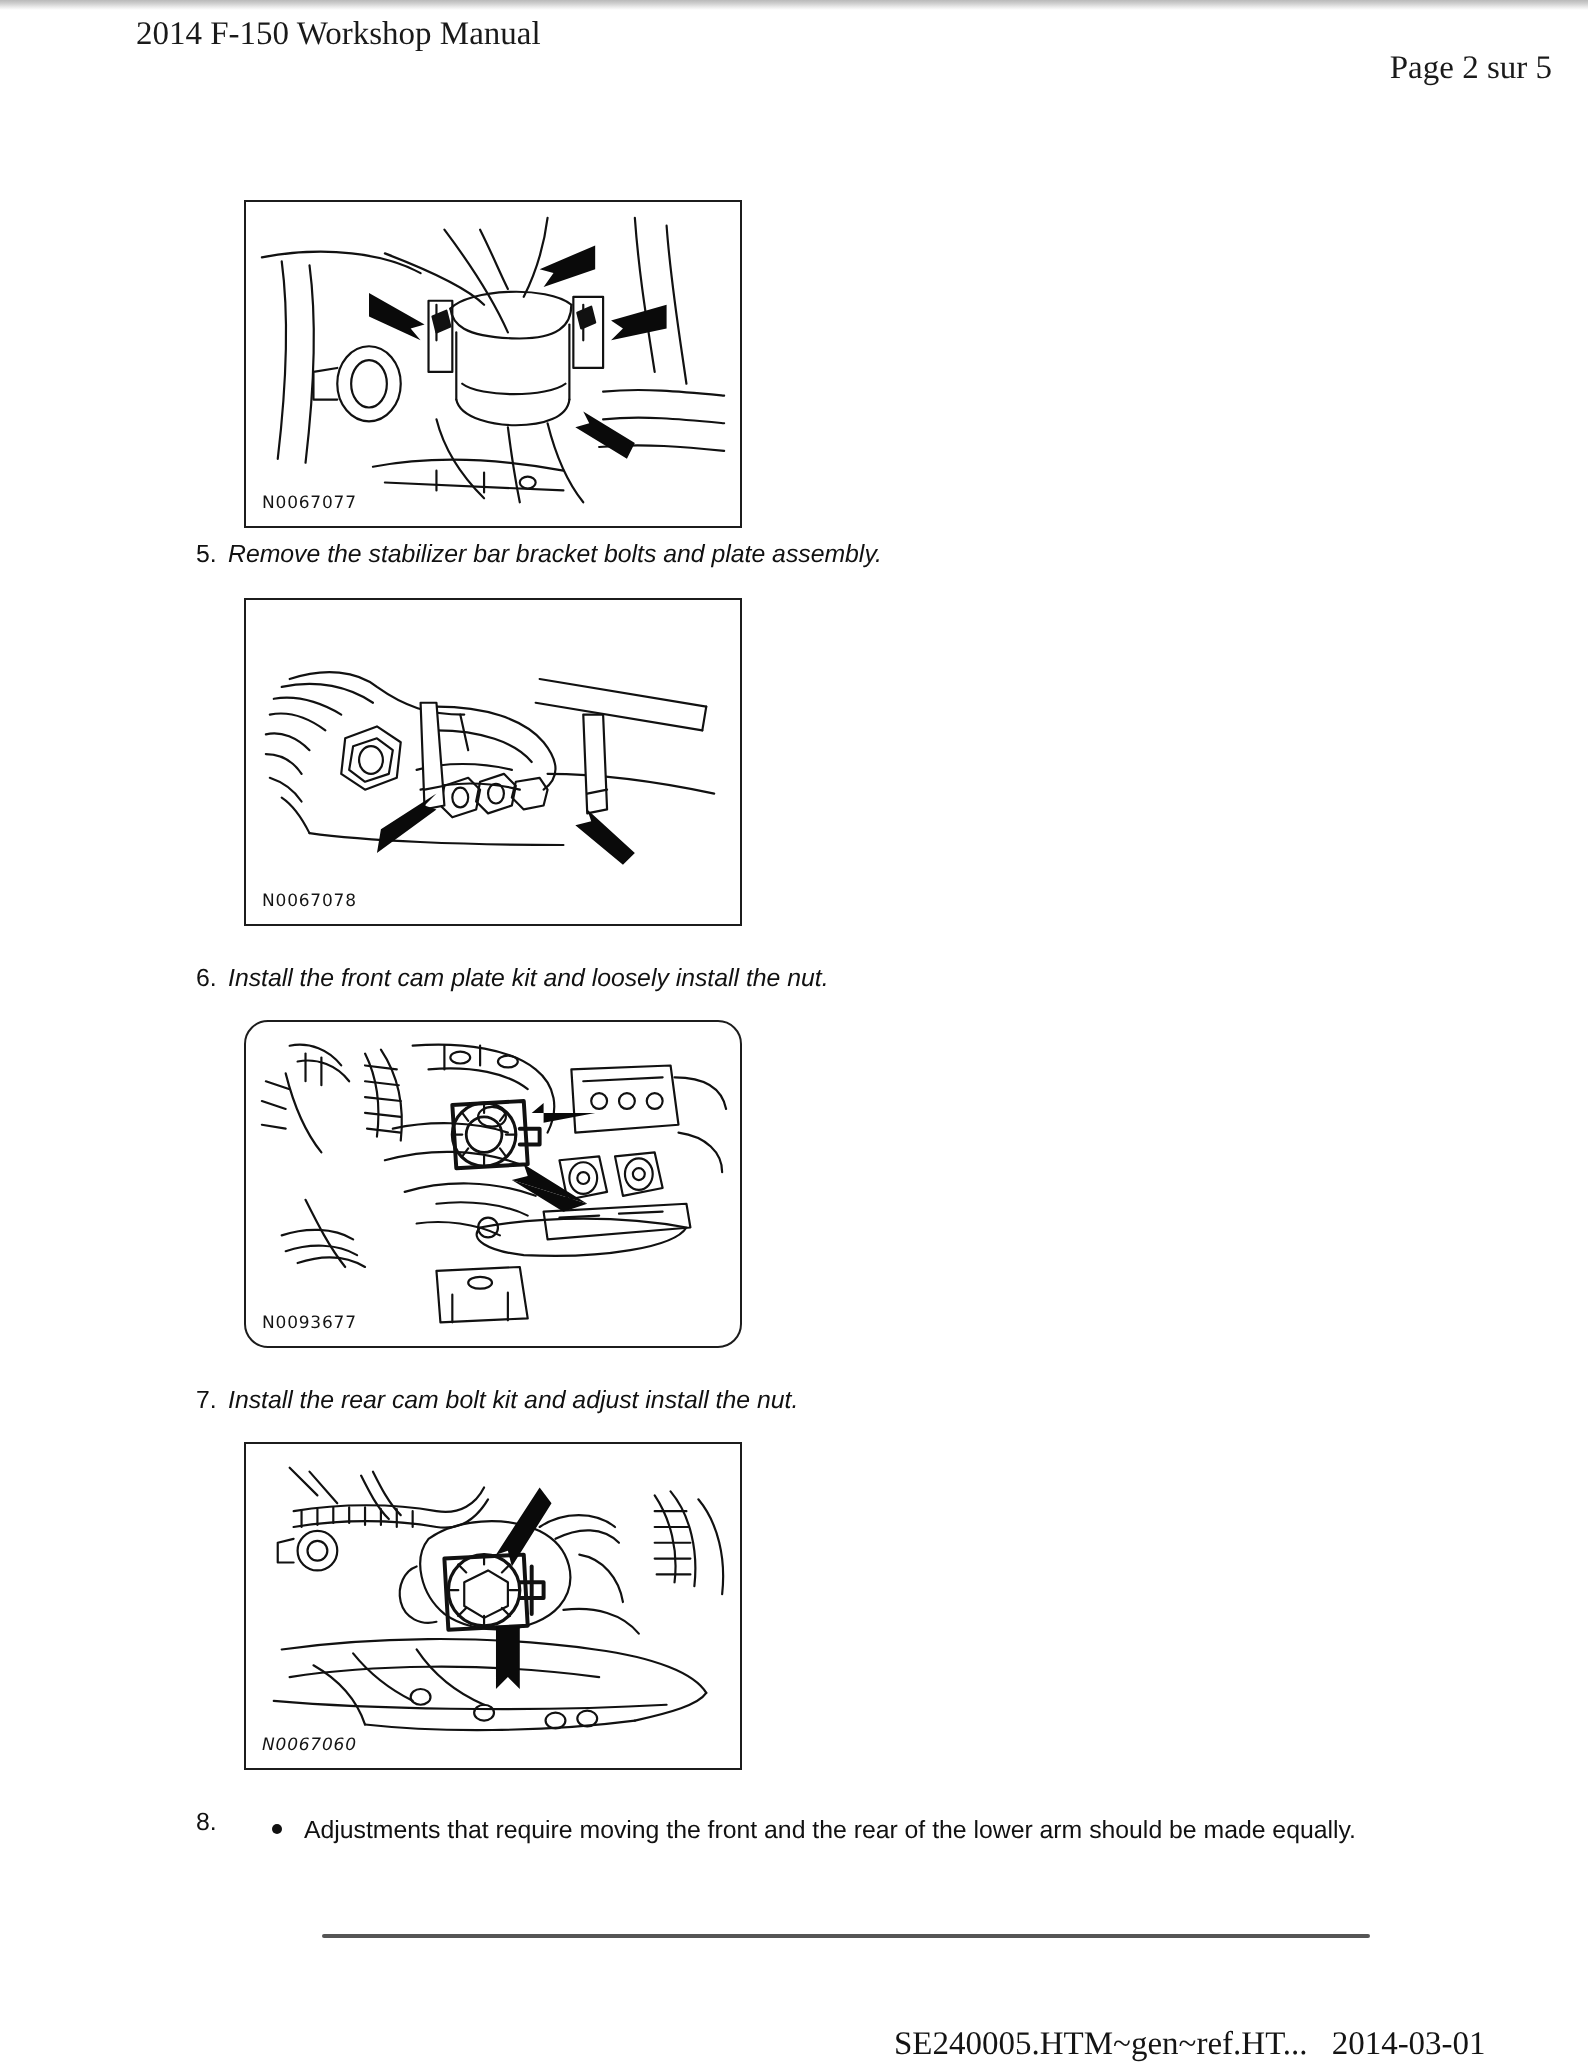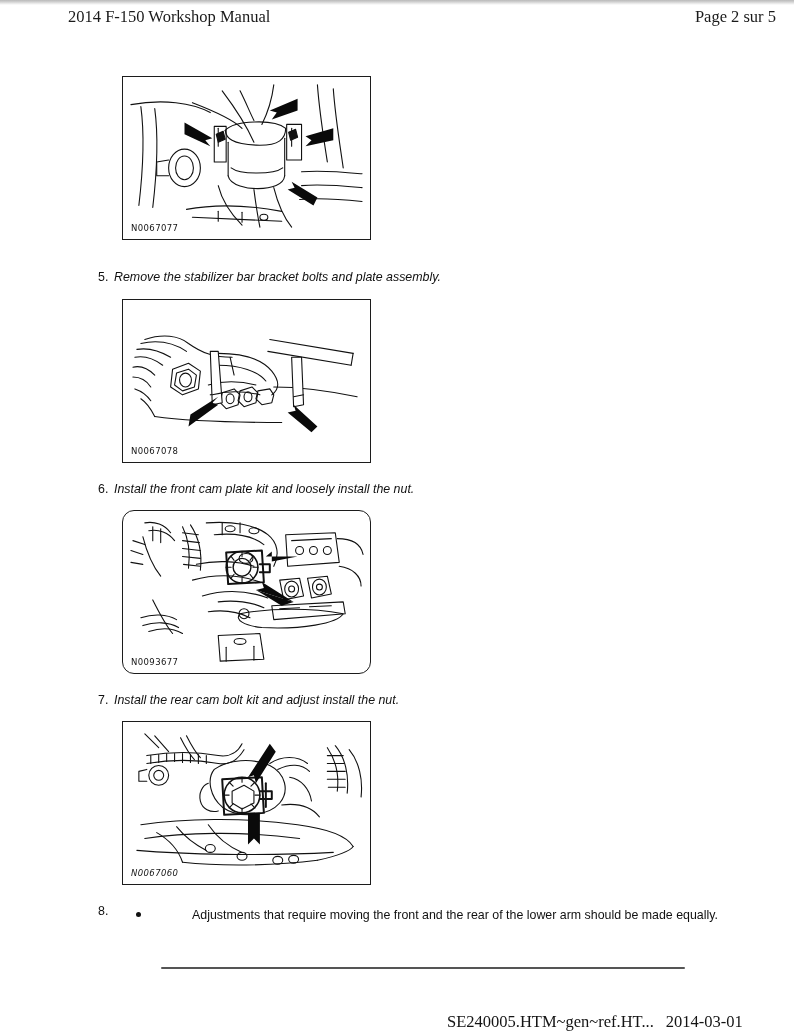--- a/index.html
+++ b/index.html
@@ -39,21 +39,21 @@
   }
   .page-header .hdr-left {
     position: absolute;
     left: 68px;
     top: 0;
     white-space: nowrap;
   }
   .page-header .hdr-right {
     position: absolute;
     right: 66px;
-    top: 0;
+    top: 17px;
     white-space: nowrap;
   }
 
   
   .content {
     position: absolute;
     top: 0;
     left: 0;
     width: 794px;
   }
@@ -117,21 +117,20 @@
     margin: 4px 0 0 0;
     padding: 0;
     list-style: none;
   }
   .sub-bullets li {
     position: relative;
     padding-left: 18px;
     margin-left: 36px;
     line-height: 16px;
     font-size: 12.4px;
-    text-align: right;
   }
   .sub-bullets li .dot {
     position: absolute;
     left: 2px;
     top: 5px;
     width: 5px;
     height: 5px;
     border-radius: 50%;
     background: #111111;
     display: block;
@@ -175,21 +174,21 @@
 
 <div class="top-strip"></div>
 
 <div class="page-header">
   <span class="hdr-left">2014 F-150 Workshop Manual</span>
   <span class="hdr-right">Page 2 sur 5</span>
 </div>
 
 <div class="content">
 
-  <div class="figure" style="top:76px;">
+  <div class="figure" style="top:100px;">
     <svg viewBox="0 0 249 164" preserveAspectRatio="none">
       <g fill="none" stroke="#111" stroke-width="1.1" stroke-linecap="round" stroke-linejoin="round">
 
         <path d="M8 28 C 40 22, 70 26, 88 36"></path>
         <path d="M18 30 C 22 60, 20 96, 16 130"></path>
         <path d="M32 32 C 36 62, 34 98, 30 132"></path>
         <path d="M196 8 C 198 36, 202 60, 206 86"></path>
         <path d="M212 12 C 214 40, 218 64, 222 92"></path>
         <path d="M180 96 C 200 94, 220 96, 241 98"></path>
         <path d="M180 110 C 200 108, 220 110, 241 112"></path>

